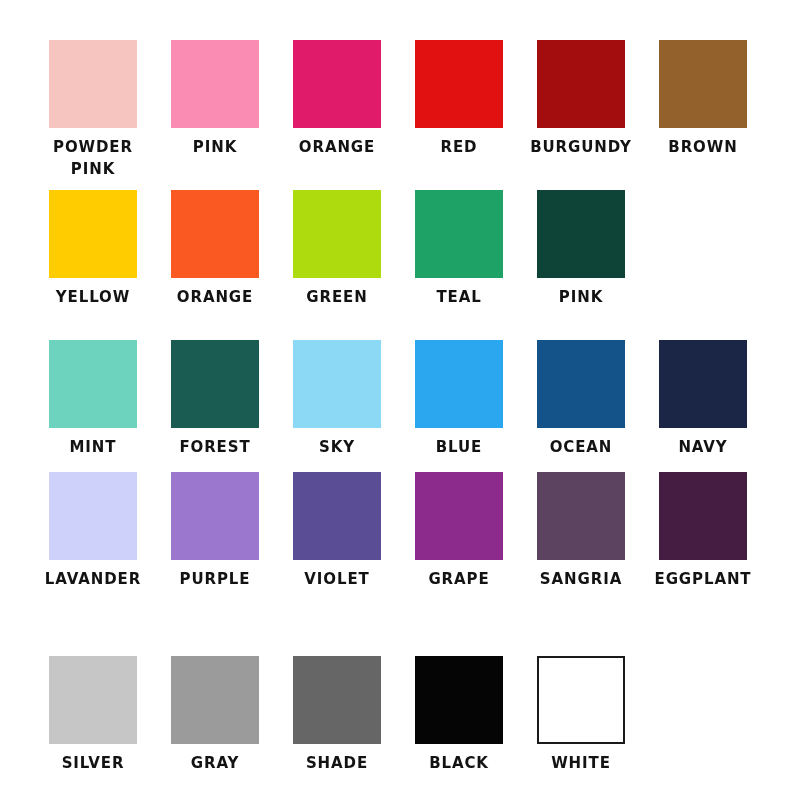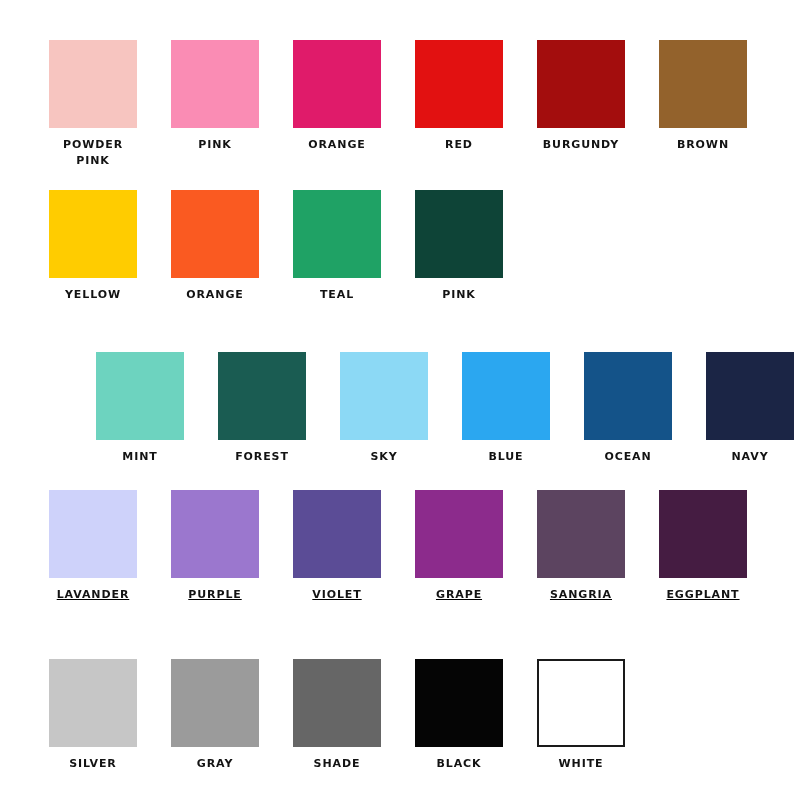--- a/index.html
+++ b/index.html
@@ -24,22 +24,22 @@
   .swatch-row {
     position: absolute;
     left: 0;
     width: 794px;
     height: 150px;
     display: flex;
     justify-content: flex-start;
   }
   .swatch-row[data-row="0"] { top: 40px; }
   .swatch-row[data-row="1"] { top: 190px; }
-  .swatch-row[data-row="2"] { top: 352px; justify-content: flex-end; }
-  .swatch-row[data-row="3"] { top: 490px; text-decoration: underline; }
+  .swatch-row[data-row="2"] { top: 340px; }
+  .swatch-row[data-row="3"] { top: 472px; }
   .swatch-row[data-row="4"] { top: 640px; align-items: center; }
 
   .swatch-cell {
     width: 88px;
     margin-left: 34px;
     display: flex;
     flex-direction: column;
     align-items: center;
   }
   .swatch-cell:first-child { margin-left: 49px; }
@@ -48,21 +48,21 @@
     width: 88px;
     height: 88px;
     box-sizing: border-box;
     display: block;
   }
   .swatch-chip.has-outline {
     border: 2px solid #1a1a1a;
   }
   .swatch-label {
     margin-top: 9px;
-    font-size: 11px;
+    font-size: 15px;
     font-weight: bold;
     letter-spacing: 0.9px;
     color: #131313;
     text-align: center;
     line-height: 1.45;
     white-space: pre-line;
     font-family: "DejaVu Sans", "Liberation Sans", sans-serif;
   }
 </style>
 </head>
@@ -97,20 +97,24 @@
       </div>
     </div>
     <div class="swatch-row" data-row="1">
       <div class="swatch-cell">
         <div class="swatch-chip" style="background-color: rgb(255, 204, 0);"></div>
         <div class="swatch-label">YELLOW</div>
       </div>
       <div class="swatch-cell">
         <div class="swatch-chip" style="background-color: rgb(250, 90, 33);"></div>
         <div class="swatch-label">ORANGE</div>
+      </div>
+      <div class="swatch-cell">
+        <div class="swatch-chip" style="background-color: rgb(174, 219, 14);"></div>
+        <div class="swatch-label">GREEN</div>
       </div>
       <div class="swatch-cell">
         <div class="swatch-chip" style="background-color: rgb(31, 162, 101);"></div>
         <div class="swatch-label">TEAL</div>
       </div>
       <div class="swatch-cell">
         <div class="swatch-chip" style="background-color: rgb(14, 68, 55);"></div>
         <div class="swatch-label">PINK</div>
       </div>
     </div>

